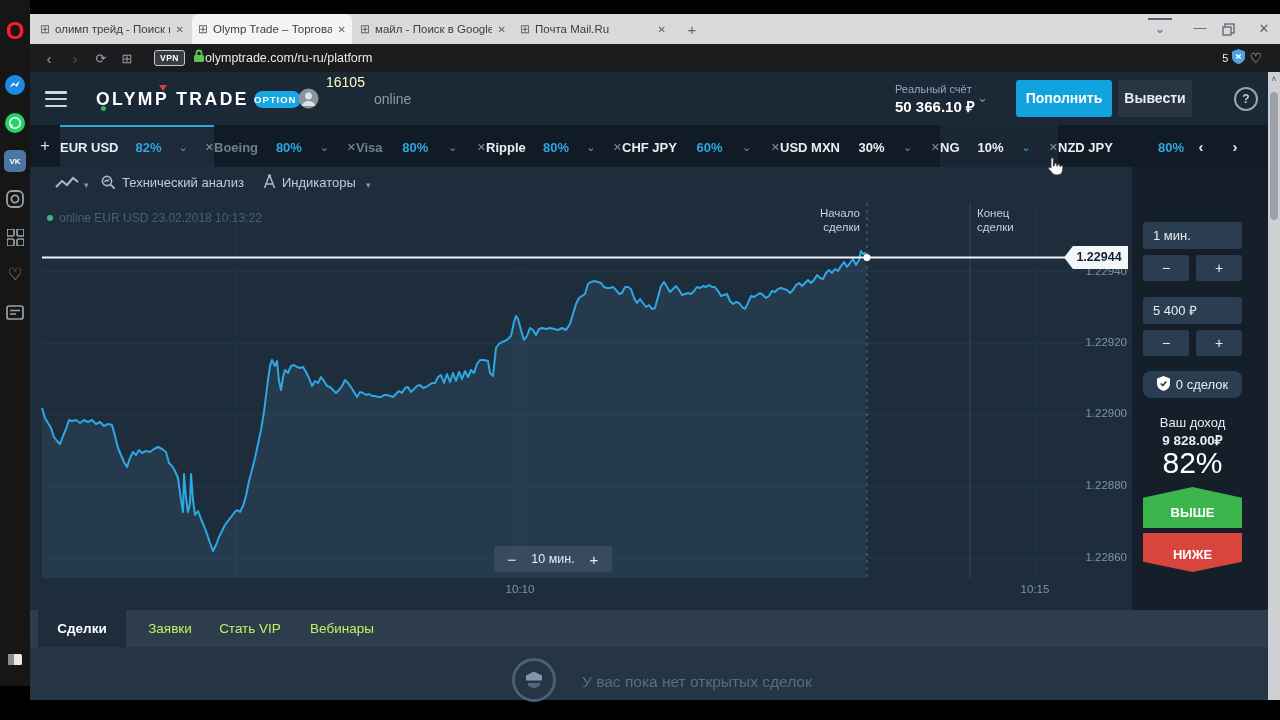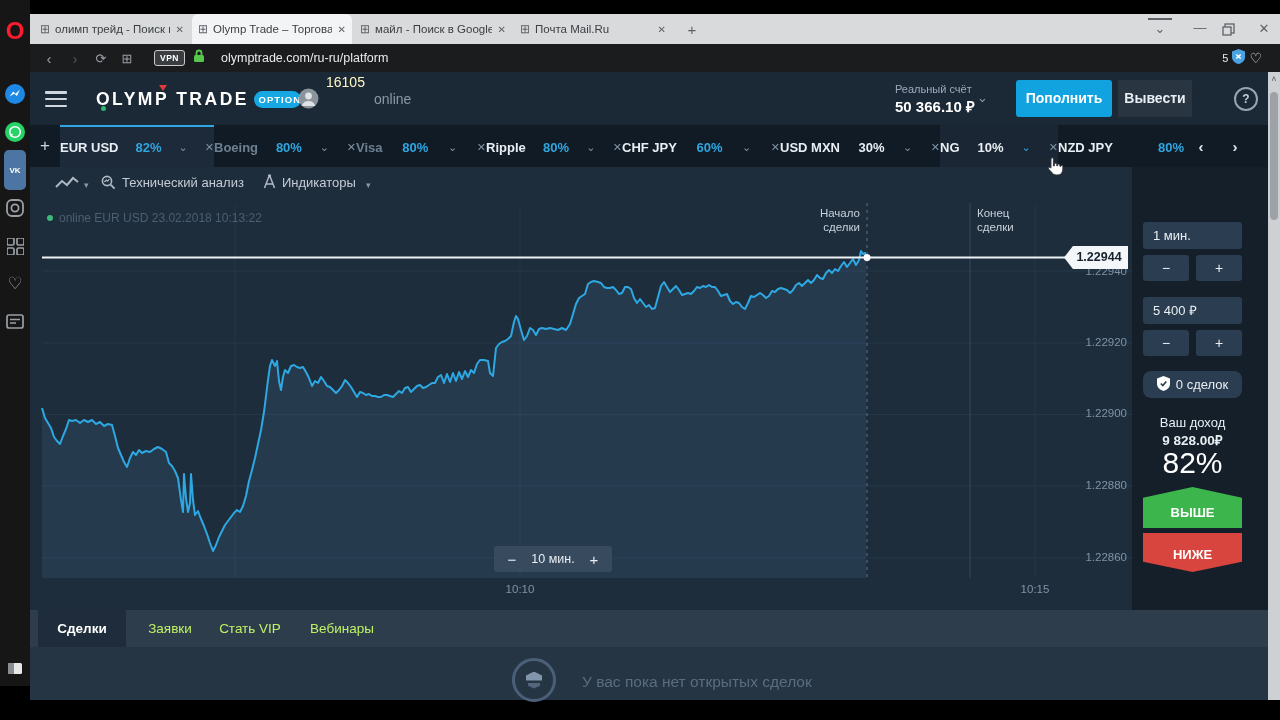--- a/index.html
+++ b/index.html
@@ -1,42 +1,42 @@
 <!DOCTYPE html>
 <html><head>
 <meta charset="utf-8">
 <style>
   html,body{margin:0;padding:0}
   body{width:1280px;height:720px;background:#000;font-family:"Liberation Sans",sans-serif;position:relative;overflow:hidden;-webkit-font-smoothing:antialiased}
   .abs{position:absolute}
   
   .opera-rail{left:0;top:14;width:30px;height:686px;background:#161616}
   .opera-o{left:2px;top:16px;width:26px;height:30px;color:#ff1b2d;font-size:24px;font-weight:bold;text-align:center;line-height:30px}
-  .rail-ic{left:4px;width:22px;height:40px;display:flex;align-items:center;justify-content:center}
+  .rail-ic{left:4px;width:22px;height:22px;display:flex;align-items:center;justify-content:center}
   .tabstrip{left:30px;top:14px;width:1250px;height:30px;background:#d8dadc}
   .btab{position:absolute;top:0;height:30px;display:flex;align-items:center;padding:0 6px;box-sizing:border-box}
   .btab.active{background:#f3f4f6;border-radius:6px 6px 0 0}
   .btab .fav{color:#5f6368;font-size:12px;margin-right:5px;flex:0 0 auto}
   .btab .ttl{font-size:11.5px;color:#3c4043;white-space:nowrap;overflow:hidden;flex:1 1 auto}
   .btab .cx{color:#5f6368;font-size:10px;margin-left:6px;flex:0 0 auto}
   .winctl{color:#5f6368;font-size:13px;text-align:center}
   .addrbar{left:30px;top:44px;width:1250px;height:28px;background:#1b1c1e;display:flex;align-items:center}
   .addr-ic{color:#9aa0a6;font-size:15px;width:26px;text-align:center}
   .vpn{background:#3a3d40;border:1px solid #c8cacd;color:#fff;font-size:8.5px;font-weight:bold;border-radius:3px;padding:2px 5px;margin:0 8px 0 14px;letter-spacing:.5px}
-  .url{color:#e8eaed;font-size:12.5px;margin-left:16px}
+  .url{color:#e8eaed;font-size:12.5px;margin-left:0}
   .scrollbar{left:1268px;top:72px;width:12px;height:628px;background:#ced1d4}
   .scroll-thumb{left:1270px;top:92px;width:8px;height:128px;background:#9da2a8;border-radius:4px}
   
   .pt-header{left:30px;top:72px;width:1238px;height:53px;background:#1b2836}
   .hamb{left:45px;top:91px;width:22px;height:16px;display:flex;flex-direction:column;justify-content:space-between}
   .hamb i{display:block;height:2.5px;background:#cfd6dd;border-radius:1px}
   .logo{left:96px;top:89px;font-size:17.5px;font-weight:bold;letter-spacing:2.5px;color:#fff}
   .logo-dot{left:101px;top:106px;width:5px;height:5px;border-radius:50%;background:#2bb673}
   .logo-flame{left:159px;top:85px;width:0;height:0;border-left:4px solid transparent;border-right:4px solid transparent;border-top:6px solid #e03a3a}
-  .option-badge{left:254px;top:91px;width:47px;height:17px;background:#17a7e2;border-radius:9px;color:#fff;font-size:9.5px;font-weight:bold;letter-spacing:1px;text-align:right;line-height:17px}
+  .option-badge{left:254px;top:91px;width:47px;height:17px;background:#17a7e2;border-radius:9px;color:#fff;font-size:9.5px;font-weight:bold;letter-spacing:1px;text-align:left;line-height:17px}
   .online-num{left:326px;top:74px;font-size:14px;font-weight:normal;color:#fef9c3}
   .online-lbl{left:374px;top:91px;font-size:14px;color:#8b99a6}
   .acc-lbl{left:895px;top:83px;font-size:11px;color:#9aabbc}
   .acc-bal{left:895px;top:96px;font-size:15px;font-weight:bold;color:#fff}
   .btn-dep{left:1016px;top:80px;width:96px;height:37px;background:#10a3e0;border-radius:3px;color:#fff;font-size:14px;font-weight:bold;text-align:center;line-height:37px}
   .btn-wd{left:1118px;top:80px;width:74px;height:37px;background:#2a3542;border-radius:0;color:#e8eef3;font-size:14px;font-weight:bold;text-align:center;line-height:37px}
   .help{left:1234px;top:87px;width:20px;height:20px;border:2px solid #97a5b2;border-radius:50%;color:#c3cdd6;font-size:12px;font-weight:bold;text-align:center;line-height:20px}
   
   .asset-strip{left:30px;top:125px;width:1238px;height:42px;background:#111b26;display:flex;align-items:stretch}
   .atab{display:flex;align-items:center;justify-content:space-between;gap:9px;box-sizing:border-box;border-top:2px solid transparent}

